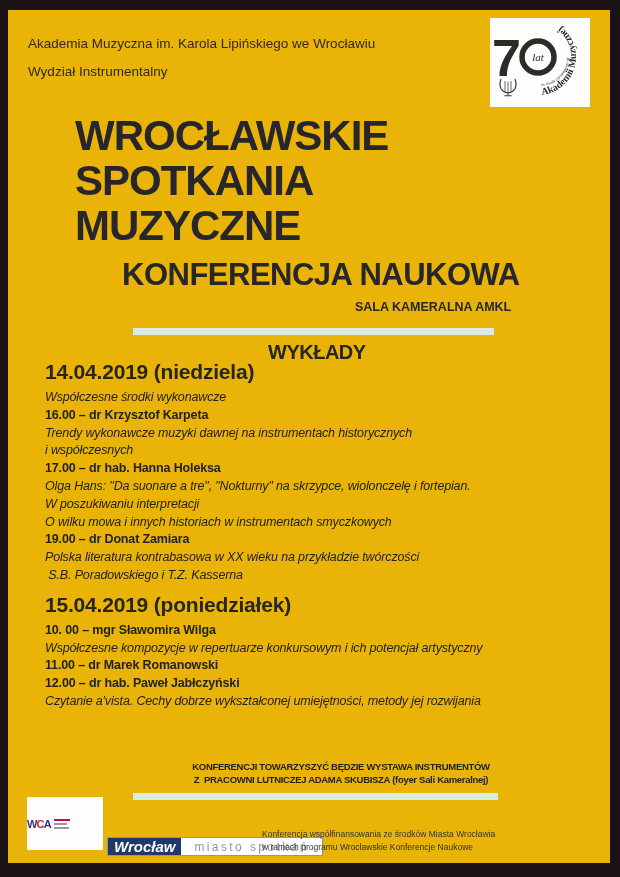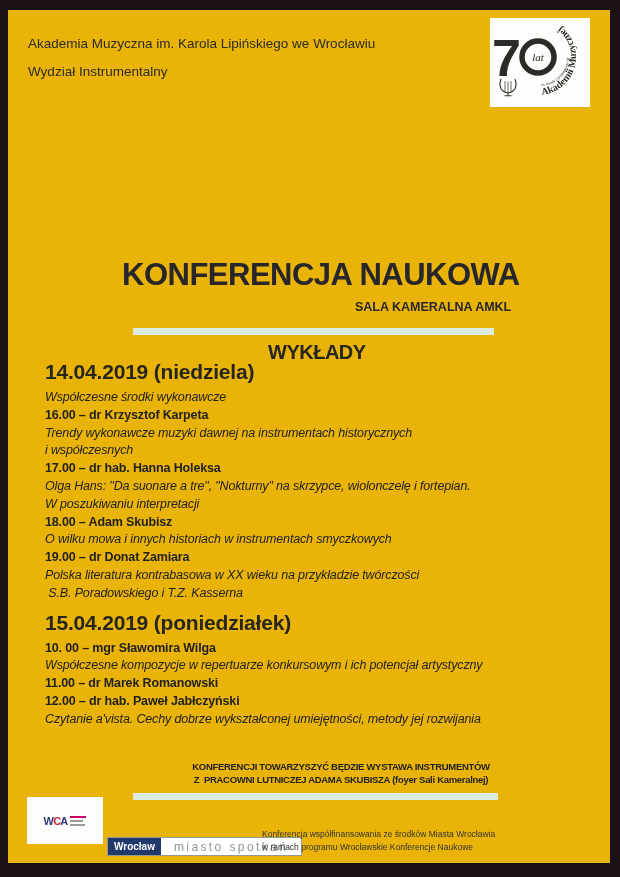--- a/index.html
+++ b/index.html
@@ -29,34 +29,34 @@
   .schedule{position:absolute;left:37px;top:350px;width:552px;}
   .day-date{font-size:21px;font-weight:bold;line-height:24px;margin-bottom:5px;letter-spacing:-0.2px;}
   .day+.day{margin-top:8px;}
   .eh,.el{font-size:12.5px;line-height:17.8px;letter-spacing:-0.15px;white-space:pre-wrap;color:#222220;}
   .eh{font-weight:bold;}
   .el{font-style:italic;}
   
   .announce{position:absolute;left:0;top:750px;width:602px;text-align:center;
     font-weight:bold;font-size:9.5px;line-height:13px;letter-spacing:-0.3px;color:#222220;padding-left:32px;}
   
-  .wca-box{position:absolute;left:19px;top:787px;width:76px;height:47px;background:#fdfdfc;
-    display:flex;align-items:center;justify-content:center;gap:3px;}
+  .wca-box{position:absolute;left:19px;top:787px;width:76px;height:53px;background:#fdfdfc;
+    display:flex;align-items:center;gap:3px;}
   .wca-text{font-size:11px;font-weight:bold;letter-spacing:-0.8px;}
   .wca-w,.wca-a{color:#33357a;}
   .wca-c{color:#c22434;}
   .wca-lines{display:flex;flex-direction:column;gap:2px;}
   .wca-lines i{display:block;height:2px;background:#9a9a98;}
   .wca-lines i:first-child{background:#c06;width:16px;}
   .wca-lines i:nth-child(2){width:13px;}
   .wca-lines i:nth-child(3){width:15px;}
   .wroclaw{position:absolute;left:99px;top:827px;height:19px;display:flex;
     border:1px solid #8d9b95;background:#fff;box-sizing:border-box;}
-  .wroclaw-city{background:#21386b;color:#fff;font-weight:bold;font-size:10px;
-    display:flex;align-items:center;padding:6px 6px;letter-spacing:0;}
+  .wroclaw-city{background:#21386b;color:#fff;font-weight:bold;font-size:15px;
+    display:flex;align-items:center;padding:6px 6px;letter-spacing:0;font-style:italic;}
   .wroclaw-tag{color:#8f9894;font-size:12px;letter-spacing:2.4px;display:flex;align-items:center;padding:0 13px;}
   .funding{position:absolute;left:254px;top:818px;font-size:8.5px;line-height:12.5px;color:#333330;}
 </style>
 </head>
 <body>
 
 <div class="poster">
 
   <div class="org">
     <div>Akademia Muzyczna im. Karola Lipińskiego we Wrocławiu</div>
@@ -81,38 +81,42 @@
       <g transform="translate(9,60)" fill="none" stroke="#2b2b27" stroke-width="1.1">
         <path d="M2 1 C0 6 1 11 4 13"></path>
         <path d="M16 1 C18 6 17 11 14 13"></path>
         <path d="M4 13 Q9 16.5 14 13"></path>
         <path d="M6 3 V13 M9 3.5 V14 M12 3 V13" stroke-width="0.7"></path>
         <path d="M9 15 V17 M5.5 17.8 H12.5"></path>
       </g>
     </svg>
   </div>
 
+  <div class="title">
+    <div>WROCŁAWSKIE</div>
+    <div>SPOTKANIA</div>
+    <div>MUZYCZNE</div>
+  </div>
 
   <div class="subtitle">KONFERENCJA NAUKOWA</div>
   <div class="venue">SALA KAMERALNA AMKL</div>
 
   <div class="divider div1"></div>
   <div class="section-heading">WYKŁADY</div>
 
   <div class="schedule">
     <div class="day">
       <div class="day-date">14.04.2019 (niedziela)</div>
       <div class="el">Współczesne środki wykonawcze</div>
       <div class="eh">16.00 – dr Krzysztof Karpeta</div>
       <div class="el">Trendy wykonawcze muzyki dawnej na instrumentach historycznych</div>
       <div class="el">i współczesnych</div>
       <div class="eh">17.00 – dr hab. Hanna Holeksa</div>
       <div class="el">Olga Hans: "Da suonare a tre", "Nokturny" na skrzypce, wiolonczelę i fortepian.</div>
       <div class="el">W poszukiwaniu interpretacji</div>
-      <div class="eh">18.00 – Adam Skubisz</div>
       <div class="el">O wilku mowa i innych historiach w instrumentach smyczkowych</div>
       <div class="eh">19.00 – dr Donat Zamiara</div>
       <div class="el">Polska literatura kontrabasowa w XX wieku na przykładzie twórczości</div>
       <div class="el"> S.B. Poradowskiego i T.Z. Kasserna</div>
     </div>
     <div class="day">
       <div class="day-date">15.04.2019 (poniedziałek)</div>
       <div class="eh">10. 00 – mgr Sławomira Wilga</div>
       <div class="el">Współczesne kompozycje w repertuarze konkursowym i ich potencjał artystyczny</div>
       <div class="eh">11.00 – dr Marek Romanowski</div>

